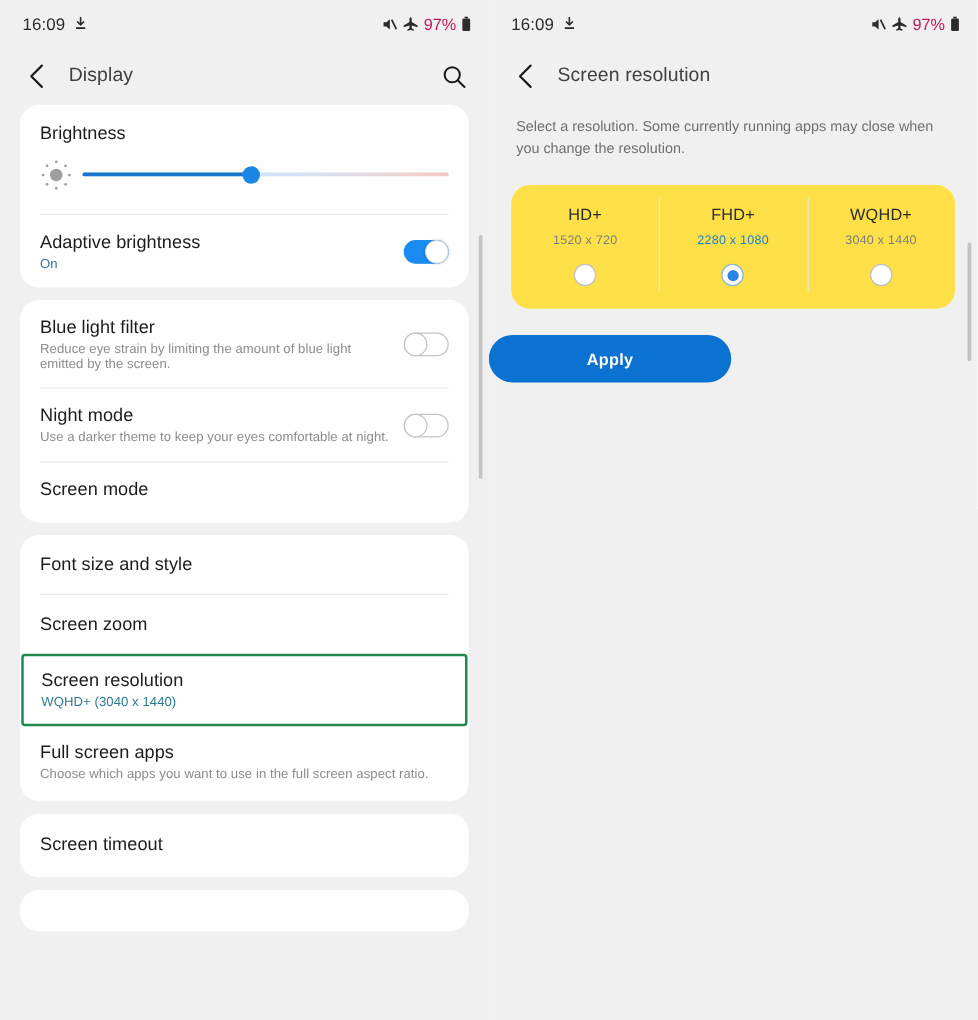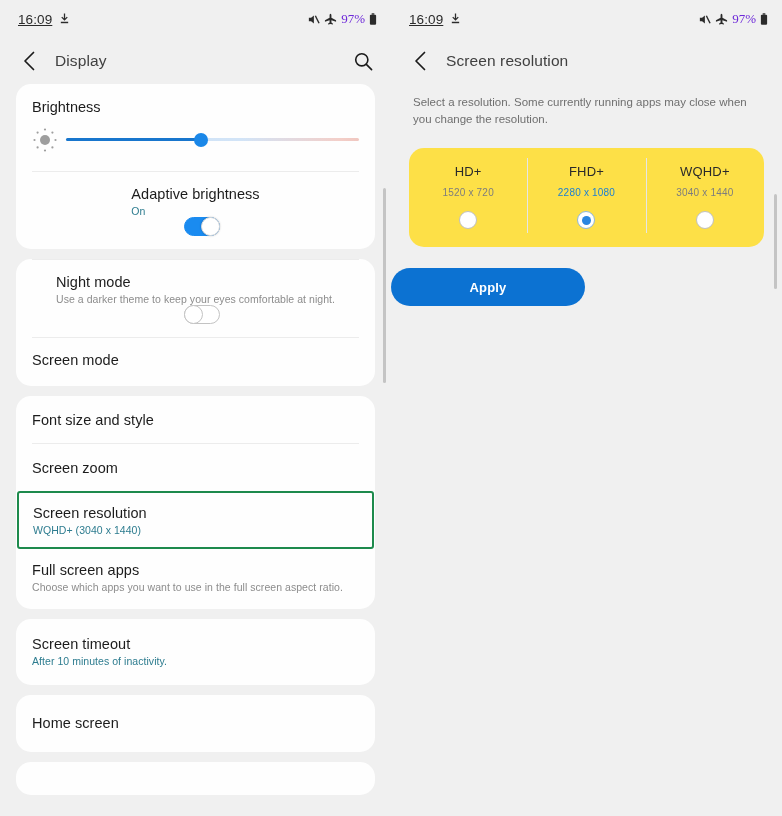--- a/index.html
+++ b/index.html
@@ -38,31 +38,29 @@
   }
   .status-left {
     display: flex;
     align-items: center;
     gap: 7px;
   }
   .status-clock {
     font-size: 13.5px;
     color: #2b2b2b;
     letter-spacing: .1px;
-    text-decoration: underline;
   }
   .status-right {
     display: flex;
     align-items: center;
     gap: 4px;
   }
   .status-pct {
     font-size: 13px;
-    color: #6d28d9;
-    font-family: Liberation Serif, serif;
+    color: #be185d;
   }
   .sicon { display: block; }
 
   
   .appbar {
     height: 46px;
     display: flex;
     align-items: center;
     padding: 0 14px 0 16px;
     box-sizing: border-box;
@@ -104,21 +102,20 @@
     overflow: hidden;
   }
   .row {
     position: relative;
     padding: 14px 16px 13px 16px;
     box-sizing: border-box;
   }
   .row.with-toggle {
     display: flex;
     align-items: center;
-    flex-direction: column;
   }
   .row-text { flex: 1; min-width: 0; }
   .row-title {
     font-size: 14.5px;
     color: #1c1c1c;
     letter-spacing: .05px;
   }
   .row-sub {
     font-size: 10.5px;
     color: #8c8c8c;
@@ -402,20 +399,30 @@
             <div class="row-sub accent">On</div>
           </div>
           <div class="toggle on">
             <div class="t-track"></div>
             <div class="t-knob"></div>
           </div>
         </div>
       </div>
 
       <div class="card">
+        <div class="row with-toggle">
+          <div class="row-text">
+            <div class="row-title">Blue light filter</div>
+            <div class="row-sub">Reduce eye strain by limiting the amount of blue light emitted by the screen.</div>
+          </div>
+          <div class="toggle">
+            <div class="t-track"></div>
+            <div class="t-knob"></div>
+          </div>
+        </div>
         <div class="divider"></div>
         <div class="row with-toggle">
           <div class="row-text">
             <div class="row-title">Night mode</div>
             <div class="row-sub">Use a darker theme to keep your eyes comfortable at night.</div>
           </div>
           <div class="toggle">
             <div class="t-track"></div>
             <div class="t-knob"></div>
           </div>
@@ -440,29 +447,23 @@
         </div>
         <div class="row" style="padding-top:13px;padding-bottom:16px">
           <div class="row-title">Full screen apps</div>
           <div class="row-sub">Choose which apps you want to use in the full screen aspect ratio.</div>
         </div>
       </div>
 
       <div class="card">
         <div class="row" style="padding:17px 16px 18px 16px">
           <div class="row-title">Screen timeout</div>
-          <div class="row-sub accent">After 10 minutes of inactivity.</div>
-        </div>
-      </div>
-
-      <div class="card">
-        <div class="row" style="padding:20px 16px 21px 16px">
-          <div class="row-title">Home screen</div>
-        </div>
-      </div>
+        </div>
+      </div>
+
 
       <div class="card">
         <div class="row" style="padding:17px 16px 16px 16px">
           
           
         </div>
 
       </div>
 
       <div class="scrollbar" style="top:104px;height:195px;"></div>

